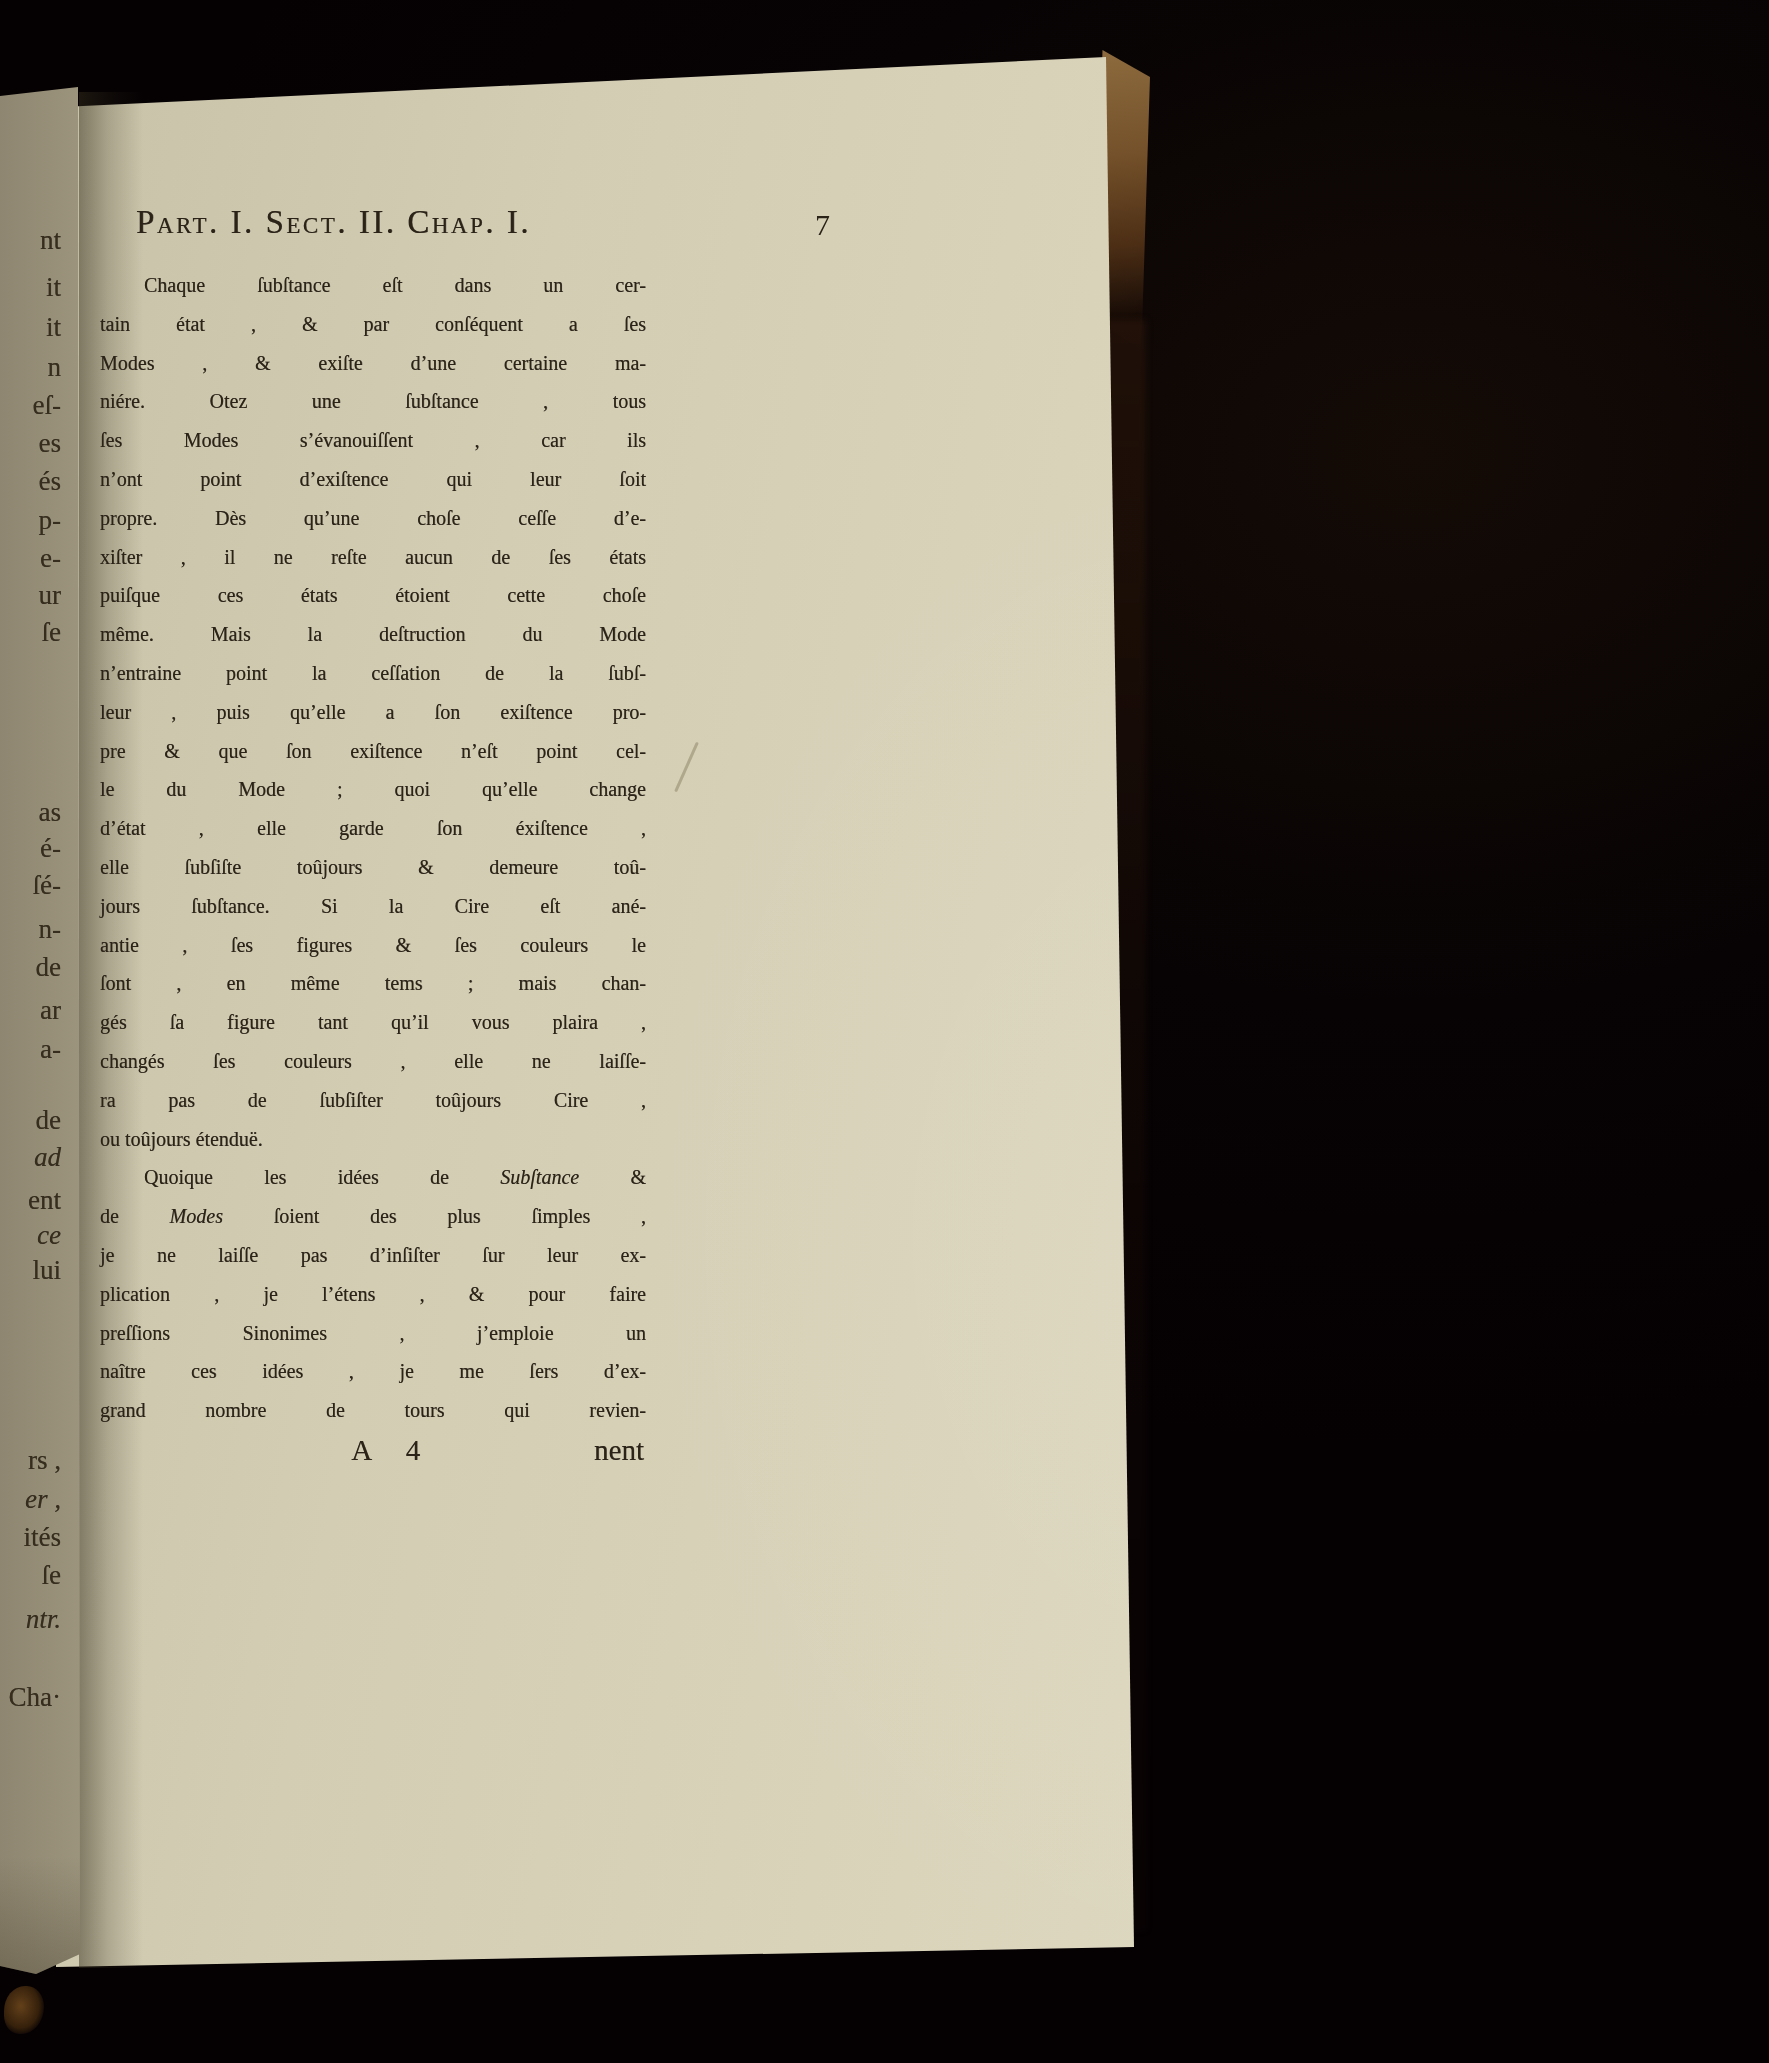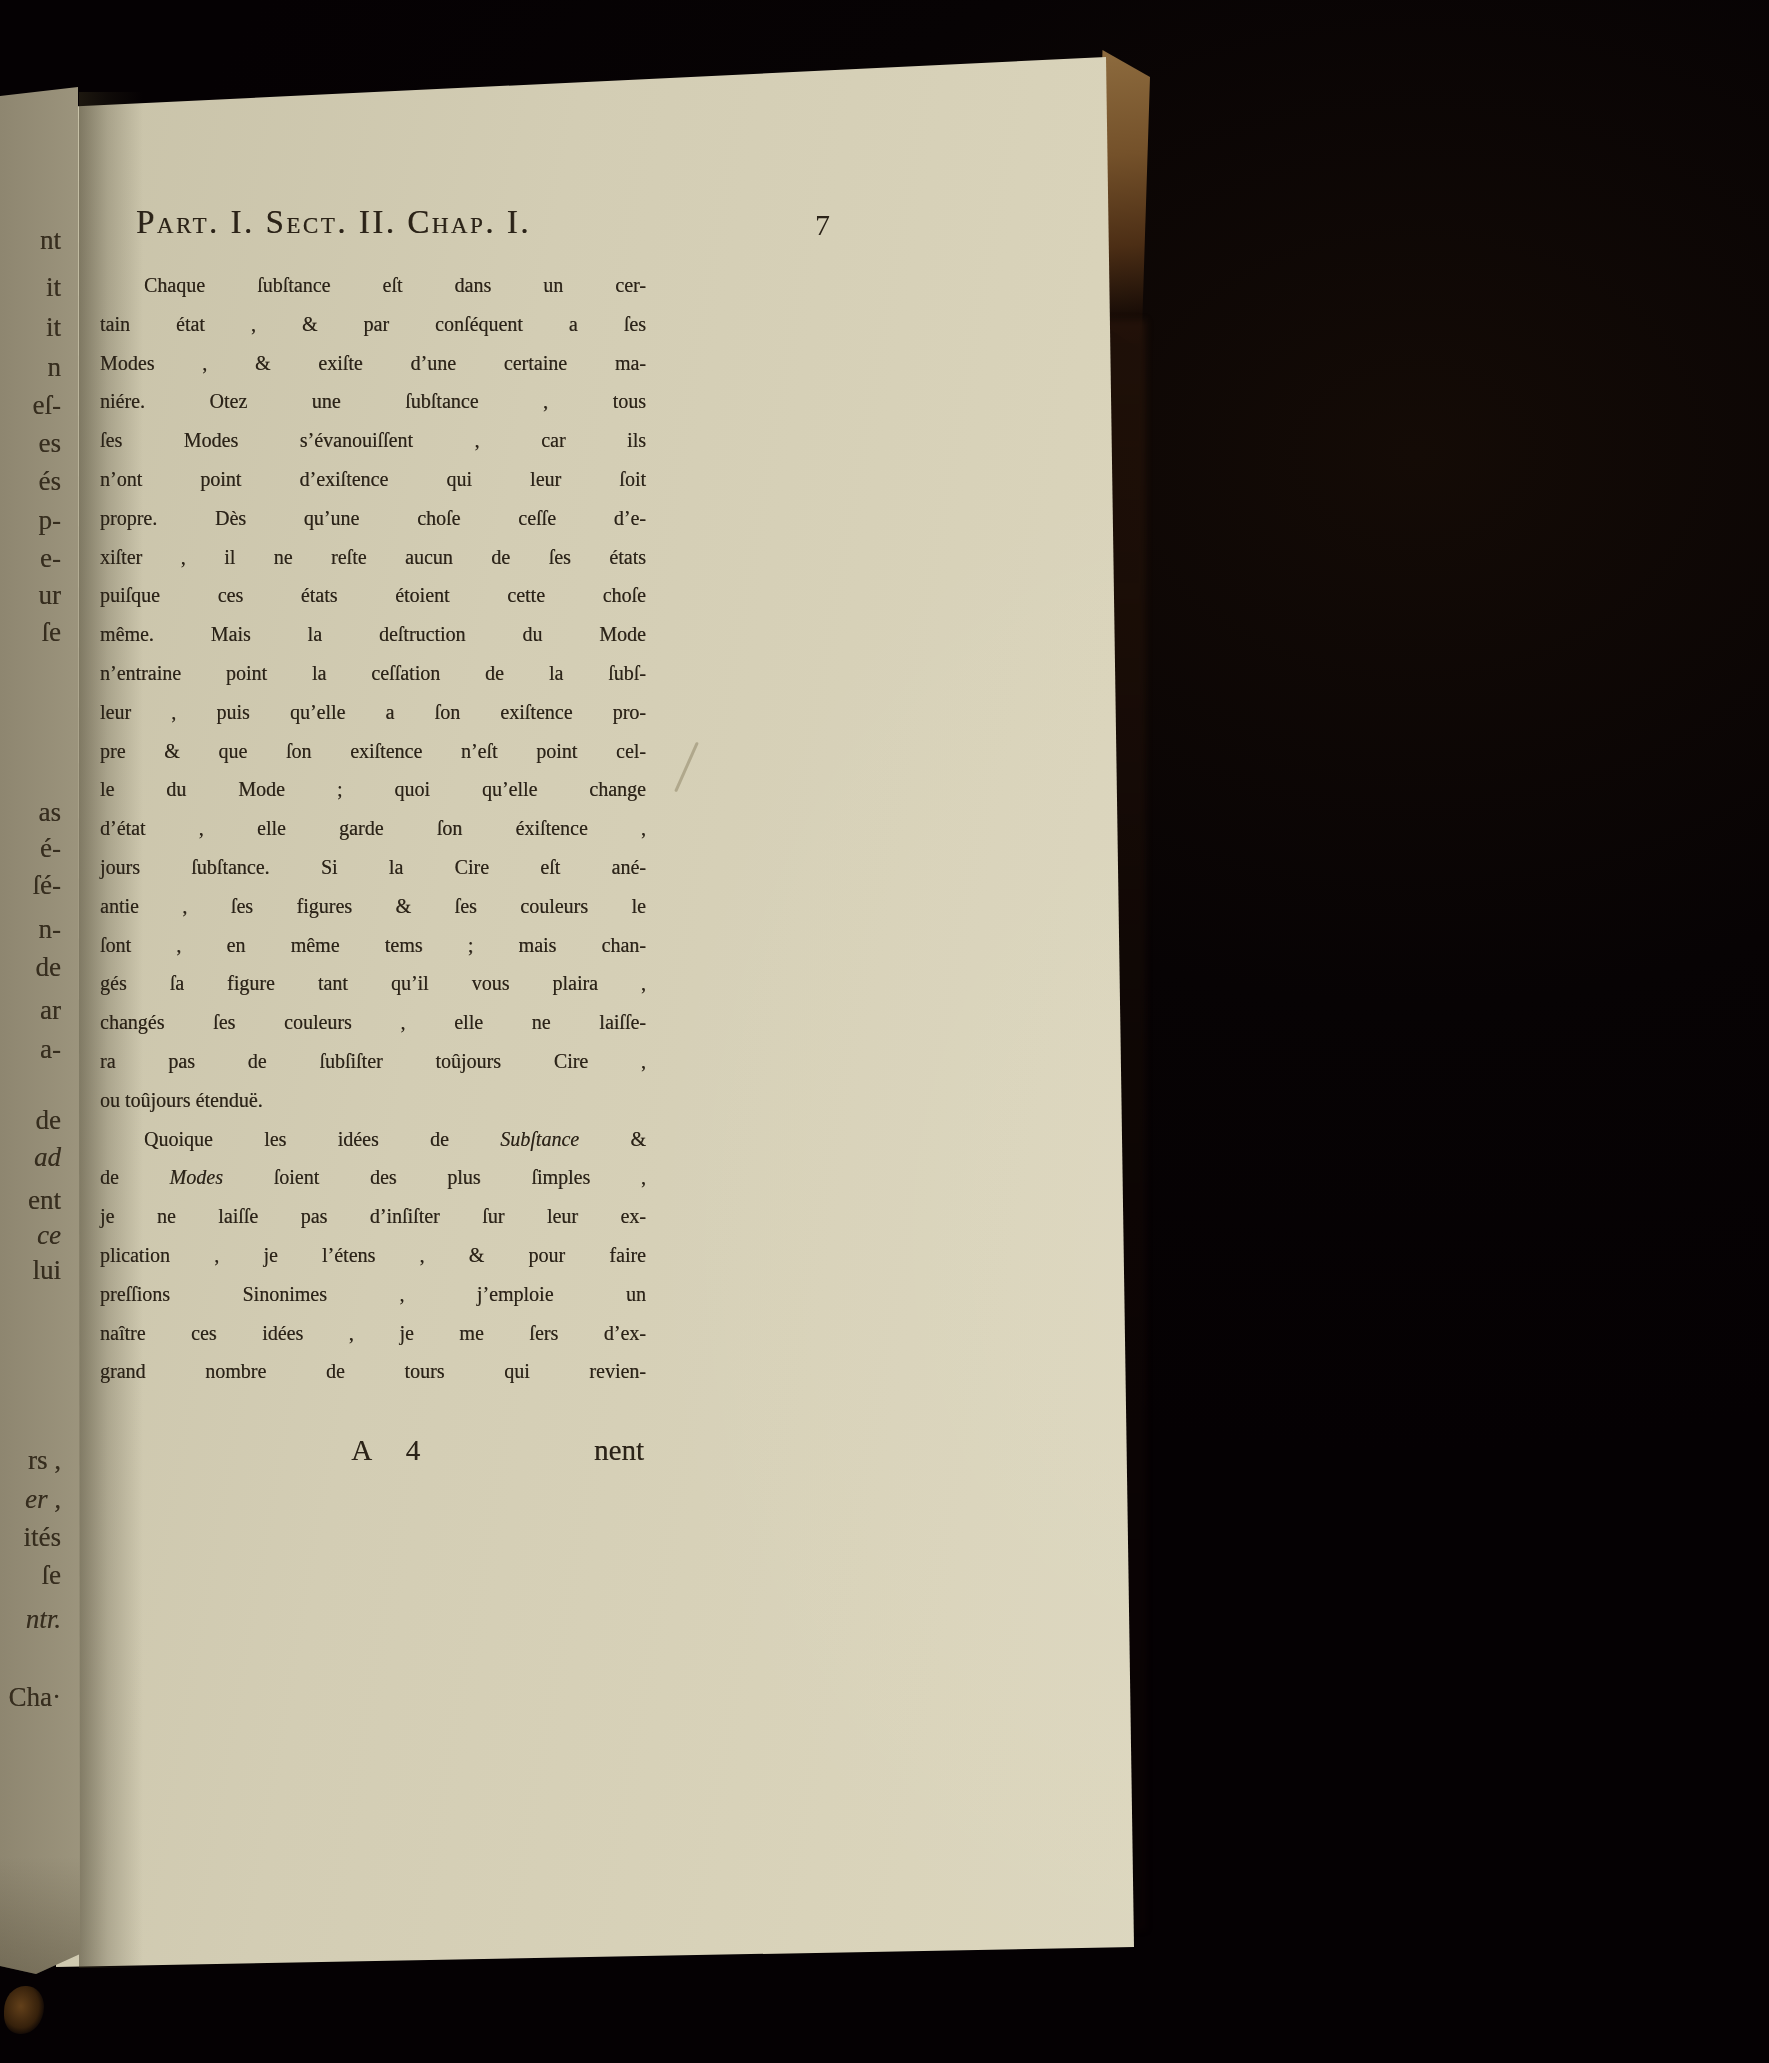--- a/index.html
+++ b/index.html
@@ -123,20 +123,21 @@
       <div class="bline"><span>n’ont point d’exiſtence qui leur ſoit</span></div>
       <div class="bline"><span>propre.  Dès qu’une choſe ceſſe d’e-</span></div>
       <div class="bline"><span>xiſter , il ne reſte aucun de ſes états</span></div>
       <div class="bline"><span>puiſque ces états étoient cette choſe</span></div>
       <div class="bline"><span>même. Mais la deſtruction du Mode</span></div>
       <div class="bline"><span>n’entraine point la ceſſation de la ſubſ-</span></div>
       <div class="bline"><span>leur , puis qu’elle a ſon exiſtence pro-</span></div>
       <div class="bline"><span>pre &amp; que ſon exiſtence n’eſt point cel-</span></div>
       <div class="bline"><span>le du Mode ;  quoi qu’elle change</span></div>
       <div class="bline"><span>d’état ,  elle garde ſon éxiſtence ,</span></div>
+      <div class="bline"><span>elle ſubſiſte toûjours &amp; demeure toû-</span></div>
       <div class="bline"><span>jours ſubſtance.  Si la Cire eſt ané-</span></div>
       <div class="bline"><span>antie , ſes figures &amp; ſes couleurs le</span></div>
       <div class="bline"><span>ſont , en même tems ; mais chan-</span></div>
       <div class="bline"><span>gés ſa figure tant qu’il vous plaira ,</span></div>
       <div class="bline"><span>changés ſes couleurs , elle ne laiſſe-</span></div>
       <div class="bline"><span>ra pas de ſubſiſter toûjours Cire ,</span></div>
       <div class="bline flush"><span>ou toûjours étenduë.</span></div>
       <div class="bline indent"><span>Quoique les idées de </span><span class="it">Subſtance</span><span> &amp;</span></div>
       <div class="bline"><span>de </span><span class="it">Modes</span><span> ſoient des plus ſimples ,</span></div>
       <div class="bline"><span>je ne laiſſe pas d’inſiſter ſur leur ex-</span></div>

